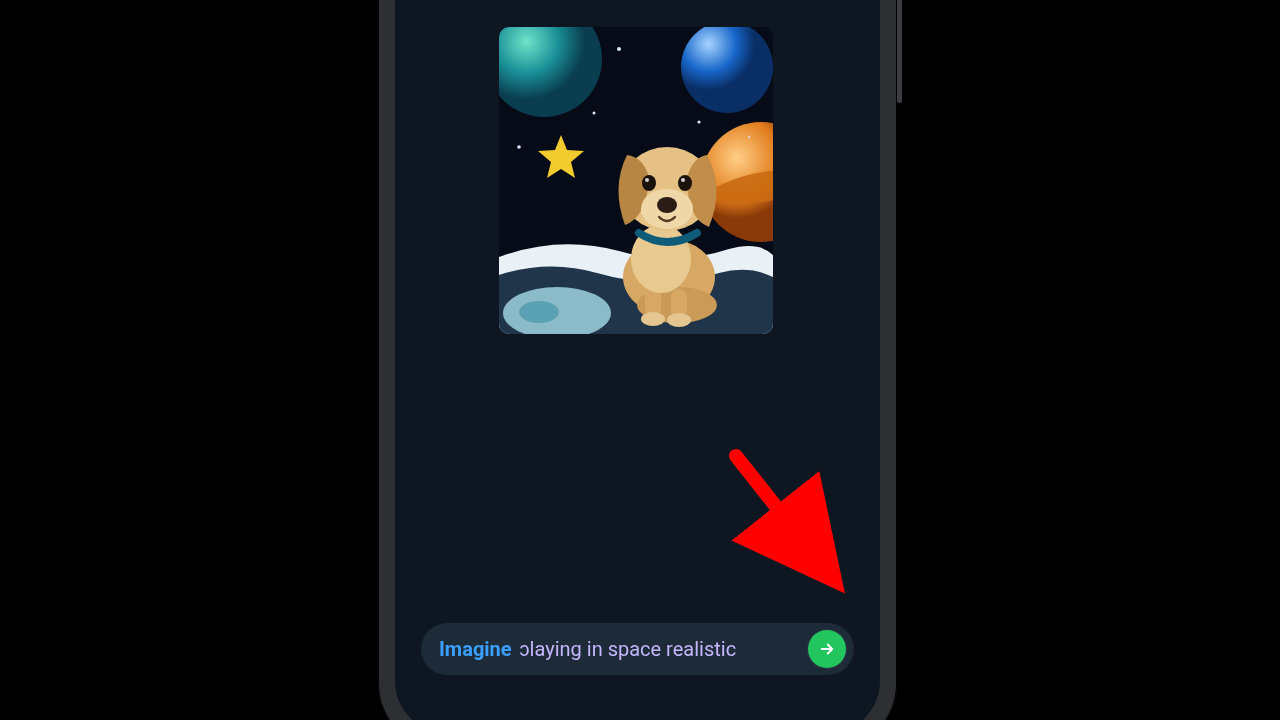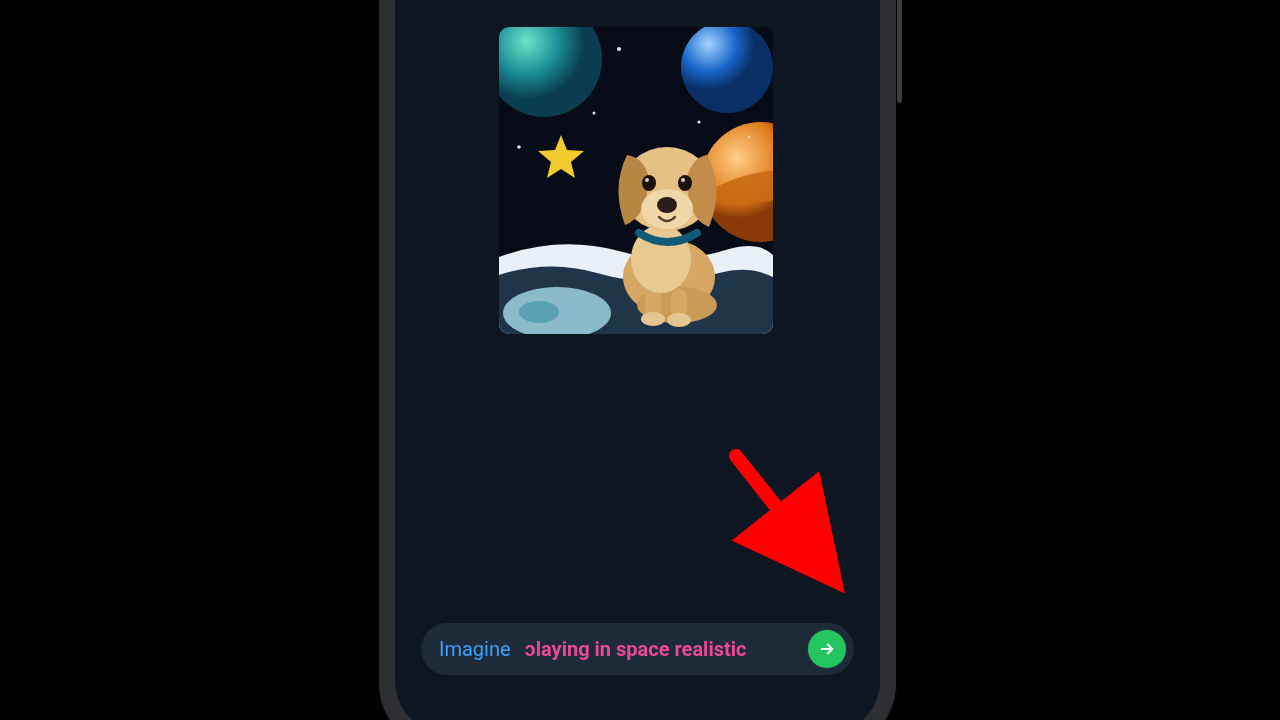--- a/index.html
+++ b/index.html
@@ -51,22 +51,22 @@
     position:absolute;
     left:26px; right:26px; bottom:58px;
     height:52px;
     border-radius:26px;
     background:#1d2a37;
     display:flex; align-items:center;
     padding:0 54px 0 18px;
     box-sizing:border-box;
     overflow:hidden;
   }
-  .cmd{ color:#3aa0ff; font-size:20px; font-weight:400; white-space:nowrap; }
-  .prompt{ color:#ec4899; font-size:20px; font-weight:700; white-space:nowrap; margin-left:14px; }
+  .cmd{ color:#3aa0ff; font-size:20px; font-weight:700; white-space:nowrap; }
+  .prompt{ color:#c4b5fd; font-size:20px; font-weight:400; white-space:nowrap; margin-left:8px; }
 
   .send-btn{
     position:absolute;
     right:8px; top:50%; transform:translateY(-50%);
     width:38px; height:38px;
     border-radius:50%;
     background:#22c55e;
     display:flex; align-items:center; justify-content:center;
     box-shadow:0 0 0 1px rgba(255,255,255,0.06);
   }

